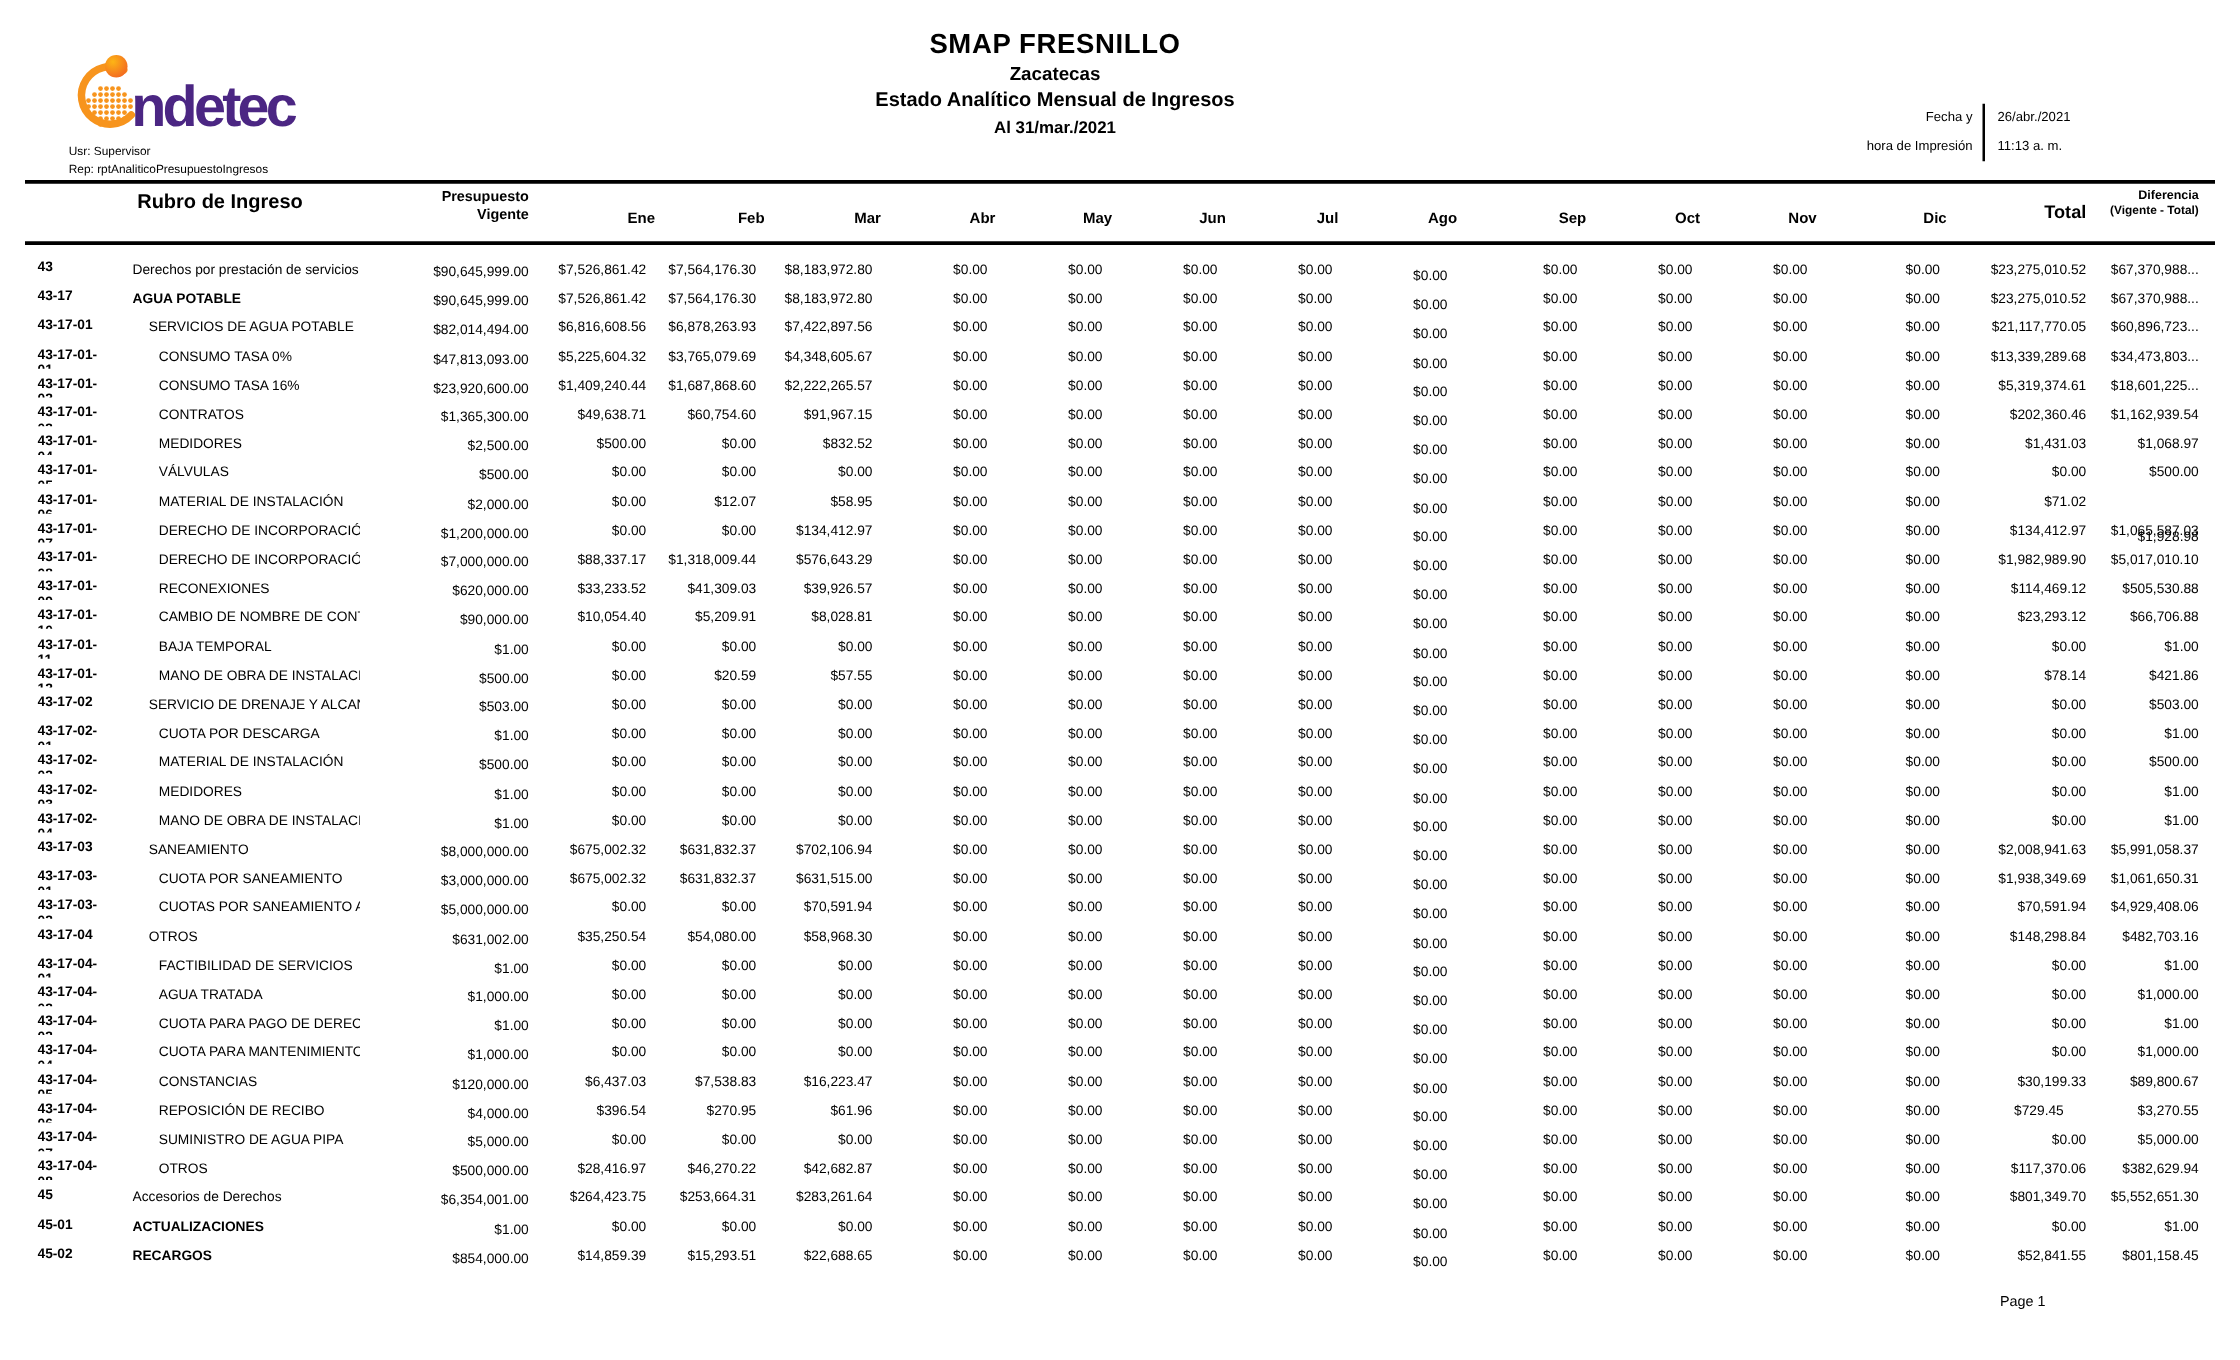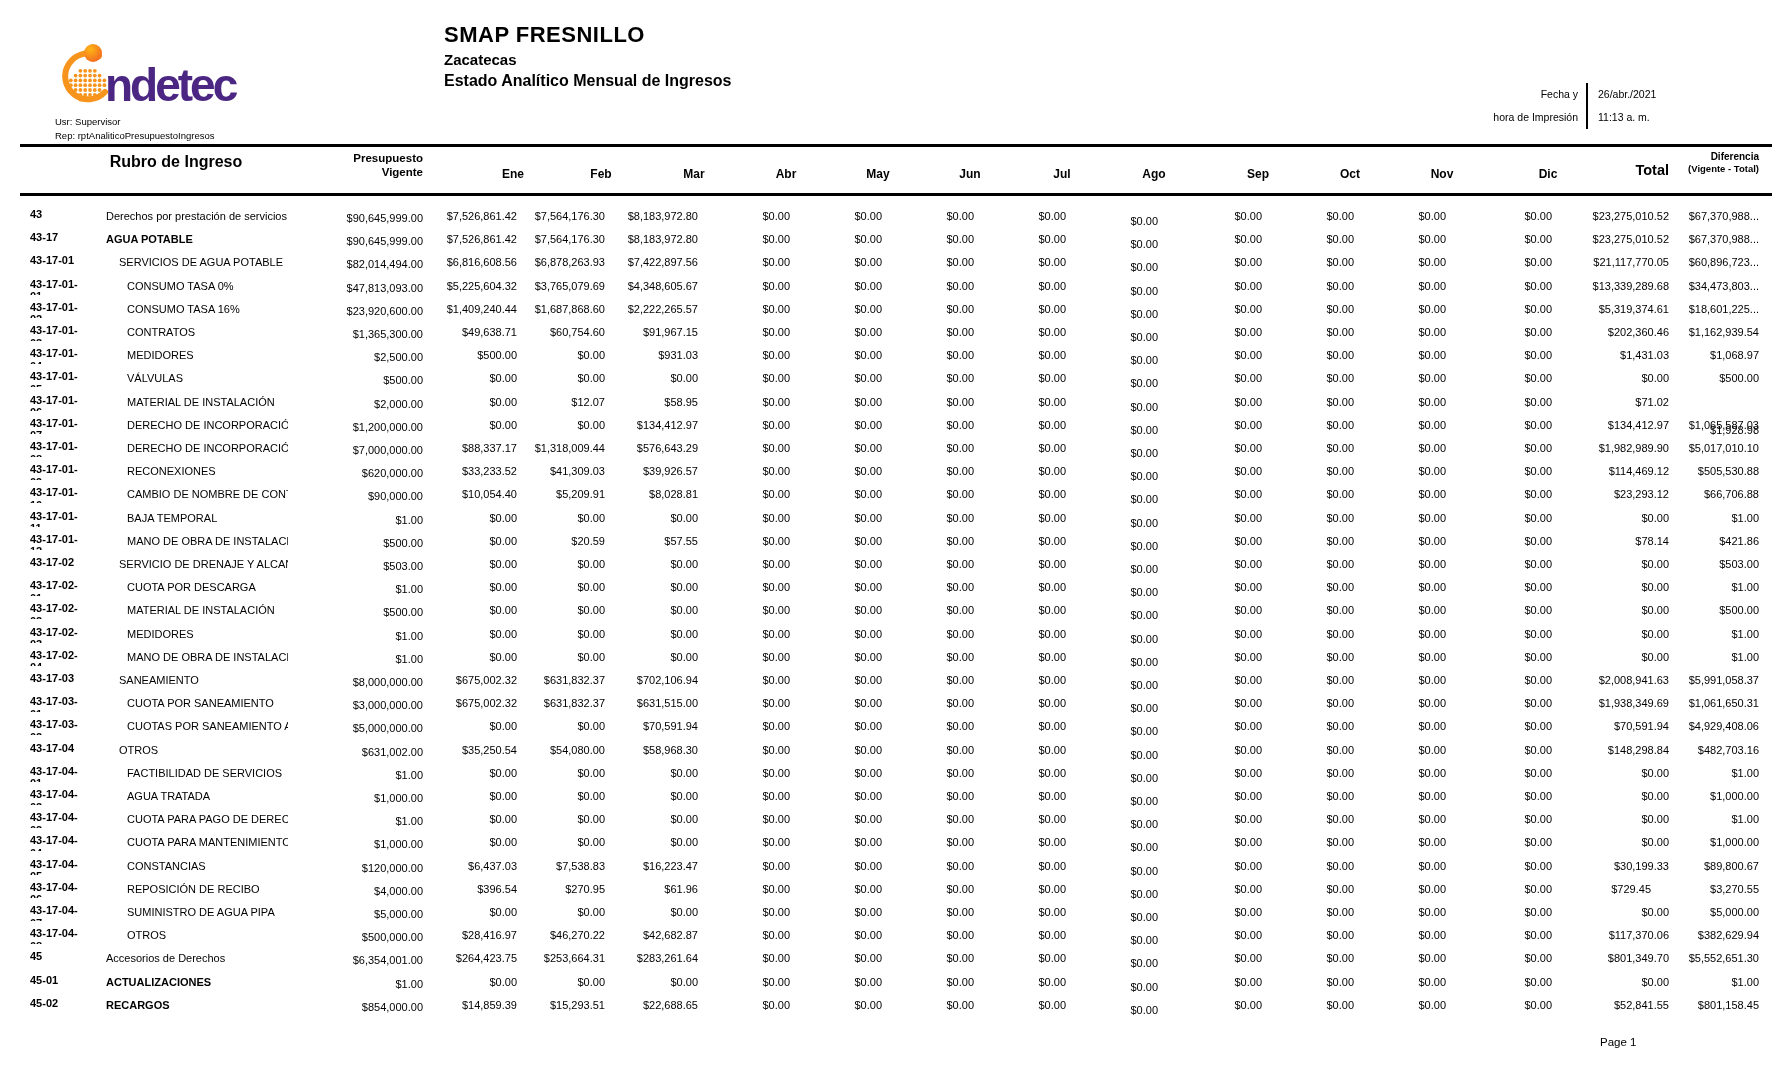--- a/index.html
+++ b/index.html
@@ -1,19 +1,19 @@
 <!DOCTYPE html>
 <html><head>
 <meta charset="utf-8">
 <style>
   html,body{margin:0;padding:0;background:#e8e8e8;}
   .page{position:relative;width:1792px;height:1088px;background:#ffffff;
         font-family:"Liberation Sans", sans-serif;color:#000;overflow:hidden;}
   
-  .title-block{position:absolute;left:444px;top:22px;width:800px;}
+  .title-block{position:absolute;left:444px;top:22px;width:800px;text-align:center;}
   .t-org{font-size:22px;font-weight:bold;letter-spacing:.5px;}
   .t-state{font-size:15px;font-weight:bold;margin-top:3px;}
   .t-report{font-size:16px;font-weight:bold;margin-top:4px;}
   .t-period{font-size:13.5px;font-weight:bold;margin-top:4px;}
   .meta{position:absolute;left:55px;font-size:9.5px;}
   .pi-label{position:absolute;right:214px;text-align:right;font-size:10.5px;}
   .pi-val{position:absolute;left:1598px;font-size:10.5px;}
   .pi-bar{position:absolute;left:1586px;top:83px;width:2px;height:46px;background:#000;}
   .rule{position:absolute;left:20px;width:1752px;height:3px;background:#000;}
   
@@ -105,20 +105,21 @@
     </svg>
   </div>
 
   <div class="meta" style="top:116px;">Usr: Supervisor</div>
   <div class="meta" style="top:130px;">Rep: rptAnaliticoPresupuestoIngresos</div>
 
   <div class="title-block">
     <div class="t-org">SMAP FRESNILLO</div>
     <div class="t-state">Zacatecas</div>
     <div class="t-report">Estado Analítico Mensual de Ingresos</div>
+    <div class="t-period">Al 31/mar./2021</div>
   </div>
 
   <div class="pi-label" style="top:88px;">Fecha y</div>
   <div class="pi-label" style="top:111px;">hora de Impresión</div>
   <div class="pi-bar"></div>
   <div class="pi-val" style="top:88px;">26/abr./2021</div>
   <div class="pi-val" style="top:111px;">11:13 a. m.</div>
 
   <div class="rule" style="top:144px;"></div>
   <div class="rule" style="top:193px;"></div>
@@ -280,21 +281,21 @@
       </div>
       <div class="t-row" style="top: 139.2px;">
         <div class="cell-code">
           <div>43-17-01-</div>
           <div>04</div>
         </div>
         <div class="cell-name lvl4">MEDIDORES</div>
         <div class="cell-num off2" style="right: 1369px;">$2,500.00</div>
         <div class="cell-num" style="right: 1275px;">$500.00</div>
         <div class="cell-num" style="right: 1187px;">$0.00</div>
-        <div class="cell-num" style="right: 1094px;">$931.03</div>
+        <div class="cell-num" style="right: 1094px;">$832.52</div>
         <div class="cell-num" style="right: 1002px;">$0.00</div>
         <div class="cell-num" style="right: 910px;">$0.00</div>
         <div class="cell-num" style="right: 818px;">$0.00</div>
         <div class="cell-num" style="right: 726px;">$0.00</div>
         <div class="cell-num off5" style="right: 634px;">$0.00</div>
         <div class="cell-num" style="right: 530px;">$0.00</div>
         <div class="cell-num" style="right: 438px;">$0.00</div>
         <div class="cell-num" style="right: 346px;">$0.00</div>
         <div class="cell-num" style="right: 240px;">$0.00</div>
         <div class="cell-num" style="right: 123px;">$1,431.03</div>

